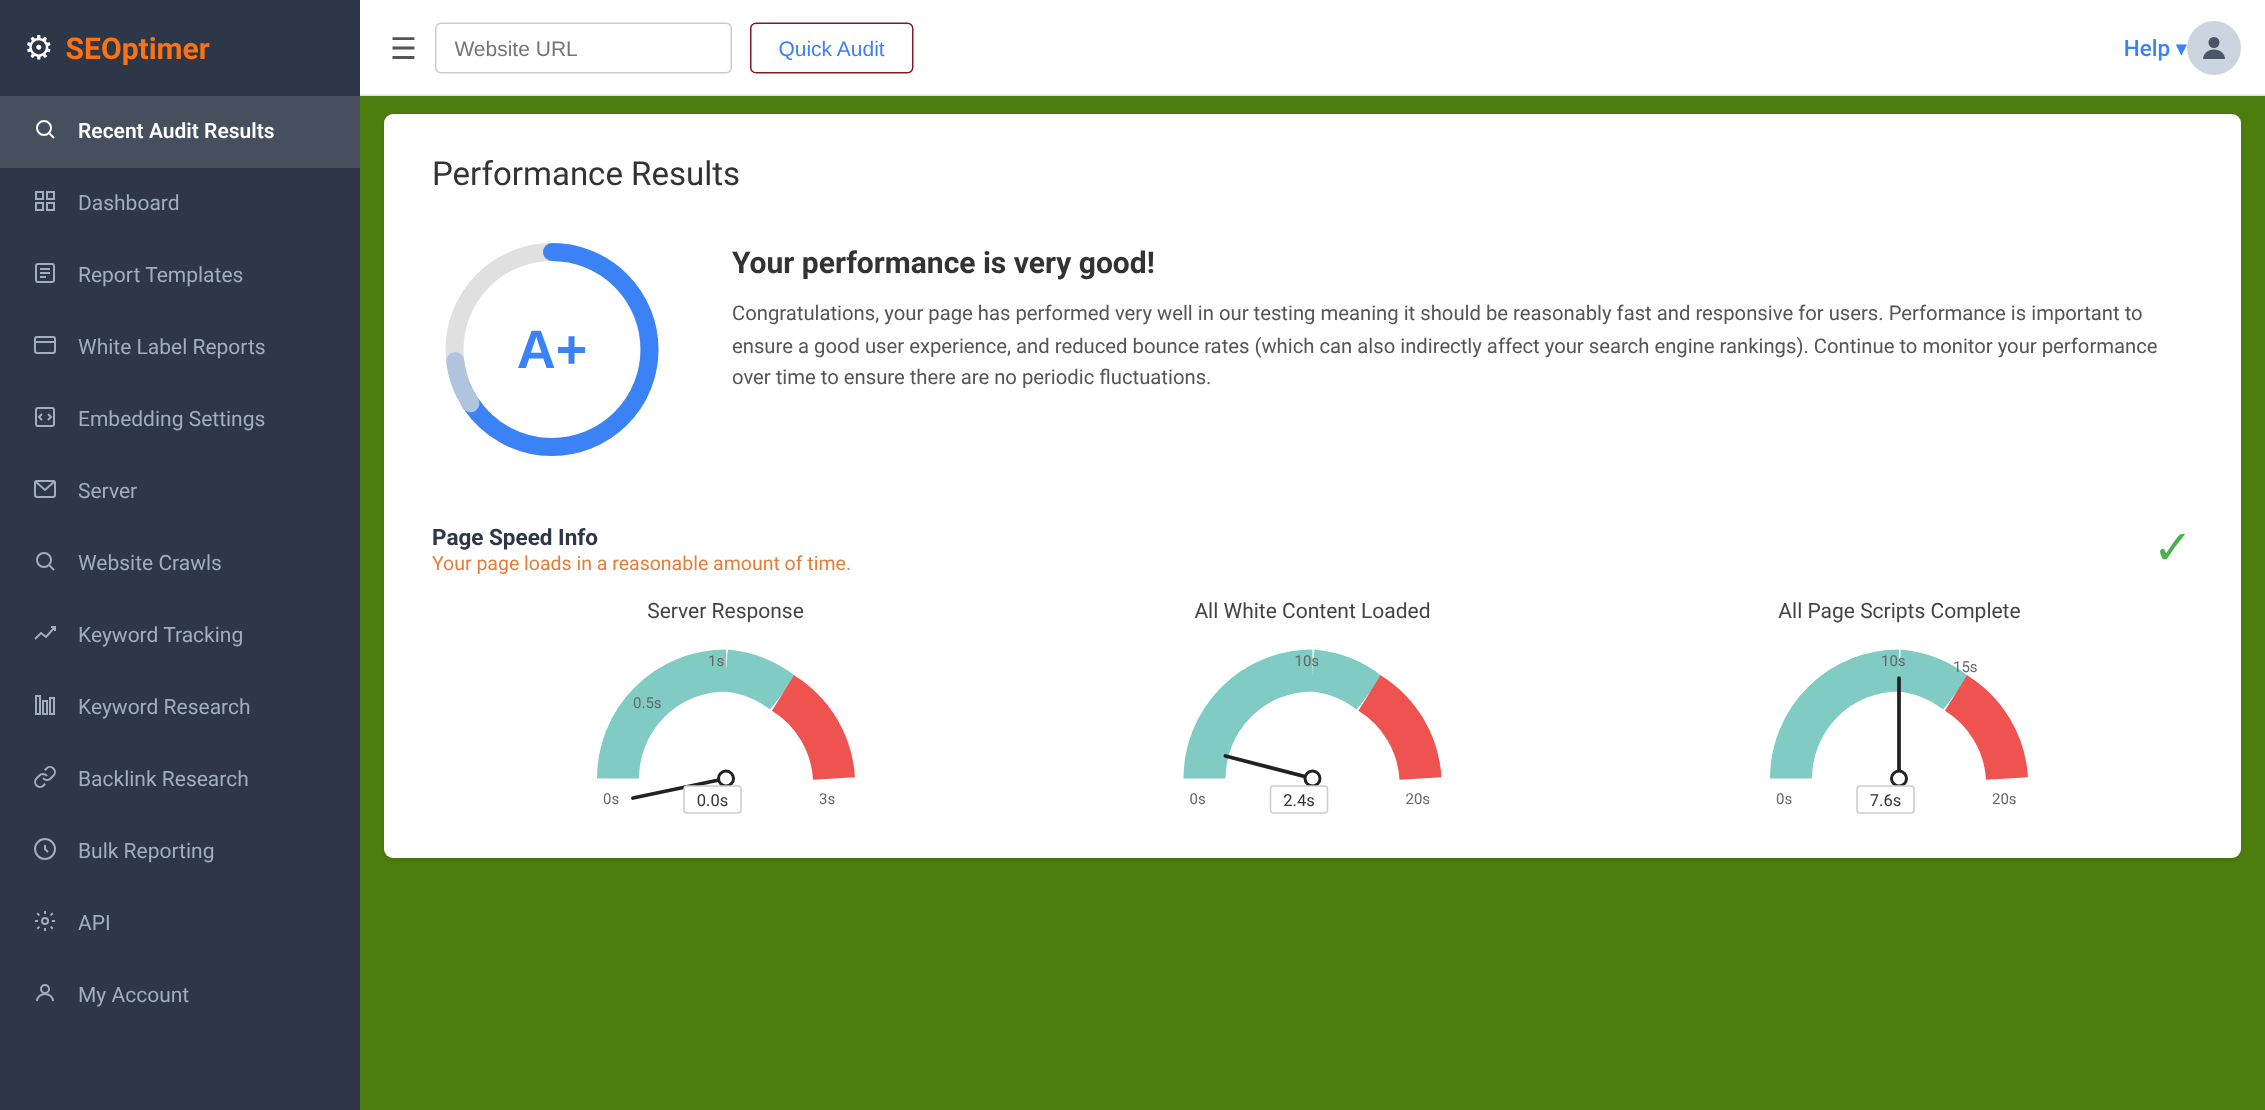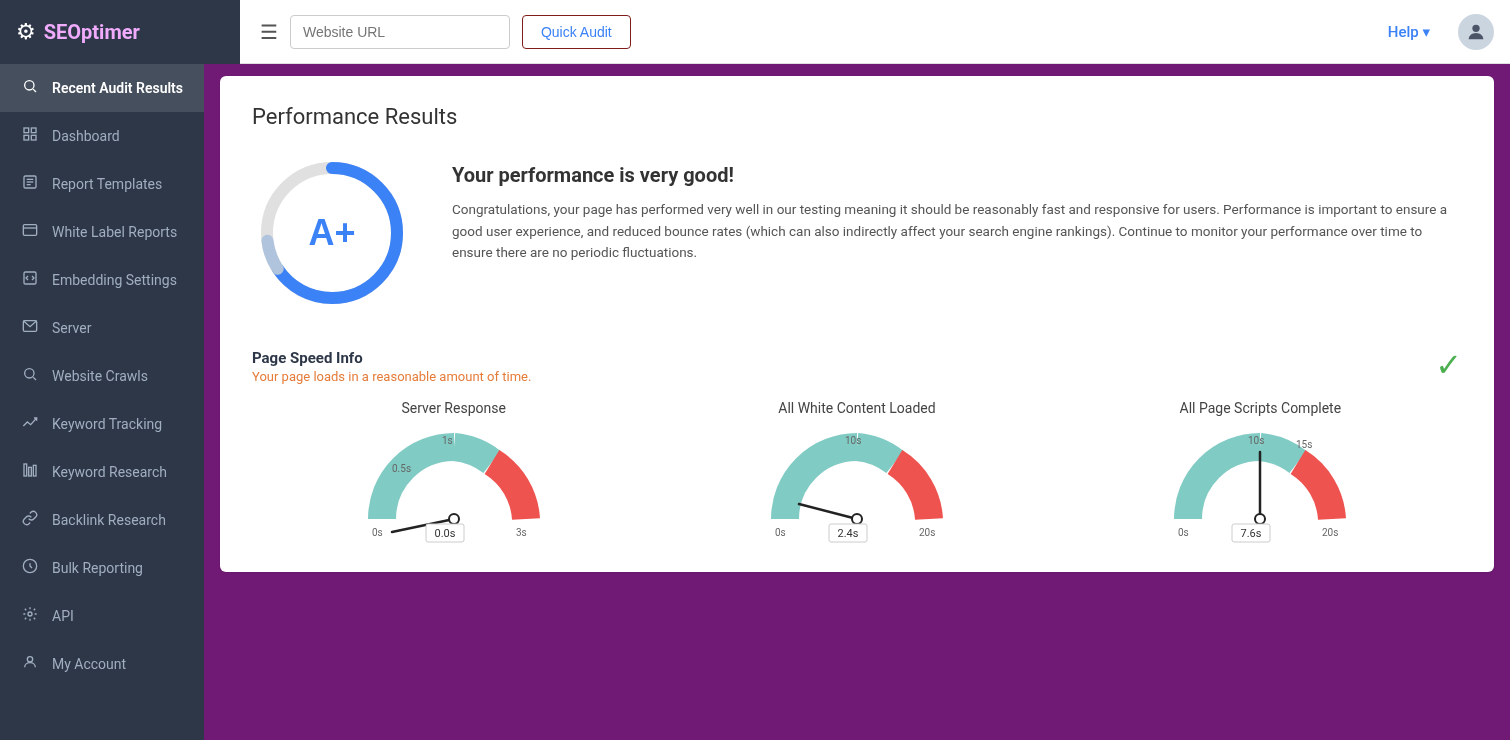--- a/index.html
+++ b/index.html
@@ -5,51 +5,51 @@
     * { box-sizing: border-box; margin: 0; padding: 0; }
     body { font-family: -apple-system, BlinkMacSystemFont, 'Segoe UI', Roboto, sans-serif; background: #f0f2f5; display: flex; flex-direction: column; height: 740px; overflow: hidden; }
 
     
     .topnav {
       display: flex; align-items: center; background: #fff; border-bottom: 1px solid #e0e0e0;
       height: 64px; padding: 0 16px; gap: 12px; flex-shrink: 0; z-index: 10;
     }
     .logo-area { display: flex; align-items: center; gap: 8px; background: #2d3748; height: 64px; width: 240px; margin-left: -16px; padding-left: 16px; flex-shrink: 0; }
     .logo-icon { color: #fff; font-size: 22px; }
-    .logo-text { color: #f0abfc; font-weight: 700; font-size: 20px; }
+    .logo-text { color: #f97316; font-weight: 700; font-size: 20px; }
     .hamburger-btn { color: #555; font-size: 20px; cursor: pointer; margin-left: 8px; }
     .url-input {
       border: 1px solid #ccc; border-radius: 4px; padding: 8px 12px; font-size: 14px;
-      color: #999; width: 220px; outline: none;
+      color: #999; width: 198px; outline: none;
     }
     .quick-audit-btn {
       background: #fff; border: 1px solid #7f1d1d; color: #3b82f6; padding: 8px 18px;
       border-radius: 4px; font-size: 14px; cursor: pointer; font-weight: 500;
     }
-    .topnav-right { margin-left: auto; display: flex; align-items: center; gap: 28px; }
+    .topnav-right { margin-left: auto; display: flex; align-items: center; gap: 0; }
     .help-btn { color: #3b82f6; font-size: 15px; cursor: pointer; font-weight: 500; }
     .user-avatar { width: 36px; height: 36px; border-radius: 50%; background: #cbd5e0; display: flex; align-items: center; justify-content: center; color: #4a5568; font-size: 18px; cursor: pointer; }
 
     
     .main-layout { display: flex; flex: 1; overflow: hidden; }
 
     
     .sidebar {
-      width: 204px; background: #2d3748; color: #cbd5e0; display: flex; flex-direction: column;
+      width: 240px; background: #2d3748; color: #cbd5e0; display: flex; flex-direction: column;
       flex-shrink: 0; overflow-y: auto;
     }
     .sidebar-item {
       display: flex; align-items: center; gap: 12px; padding: 14px 20px;
       cursor: pointer; font-size: 14px; color: #a0aec0; transition: background 0.15s;
     }
     .sidebar-item.active { background: rgba(255,255,255,0.12); color: #fff; font-weight: 600; }
     .sidebar-icon { font-size: 16px; width: 20px; text-align: center; }
 
     
-    .content-area { flex: 1; overflow-y: auto; padding: 0; background: #701a75; }
+    .content-area { flex: 1; overflow-y: auto; padding: 0; background: #4d7c0f; }
 
     
     .panel { background: #fff; margin: 12px 16px; border-radius: 6px; padding: 28px 32px; box-shadow: 0 1px 3px rgba(0,0,0,0.08); }
 
     .panel-title { font-size: 22px; font-weight: 400; color: #333; margin-bottom: 24px; }
 
     
     .grade-section { display: flex; align-items: flex-start; gap: 40px; margin-bottom: 32px; }
 
     

